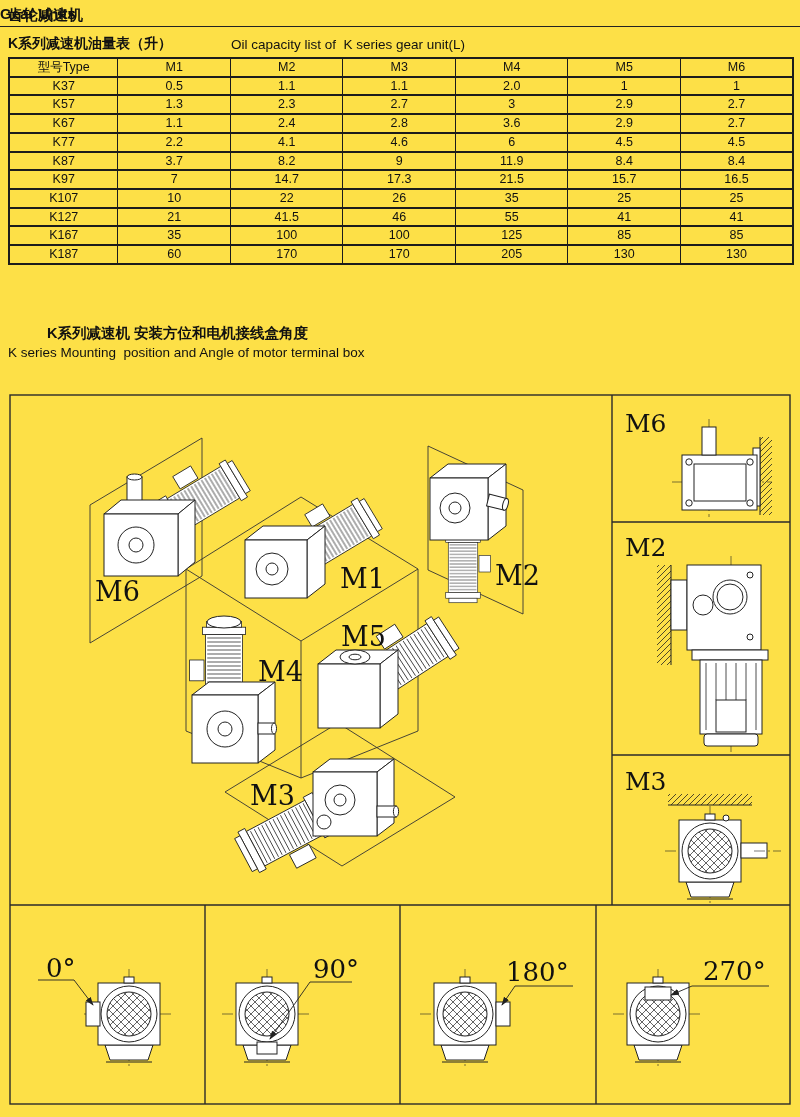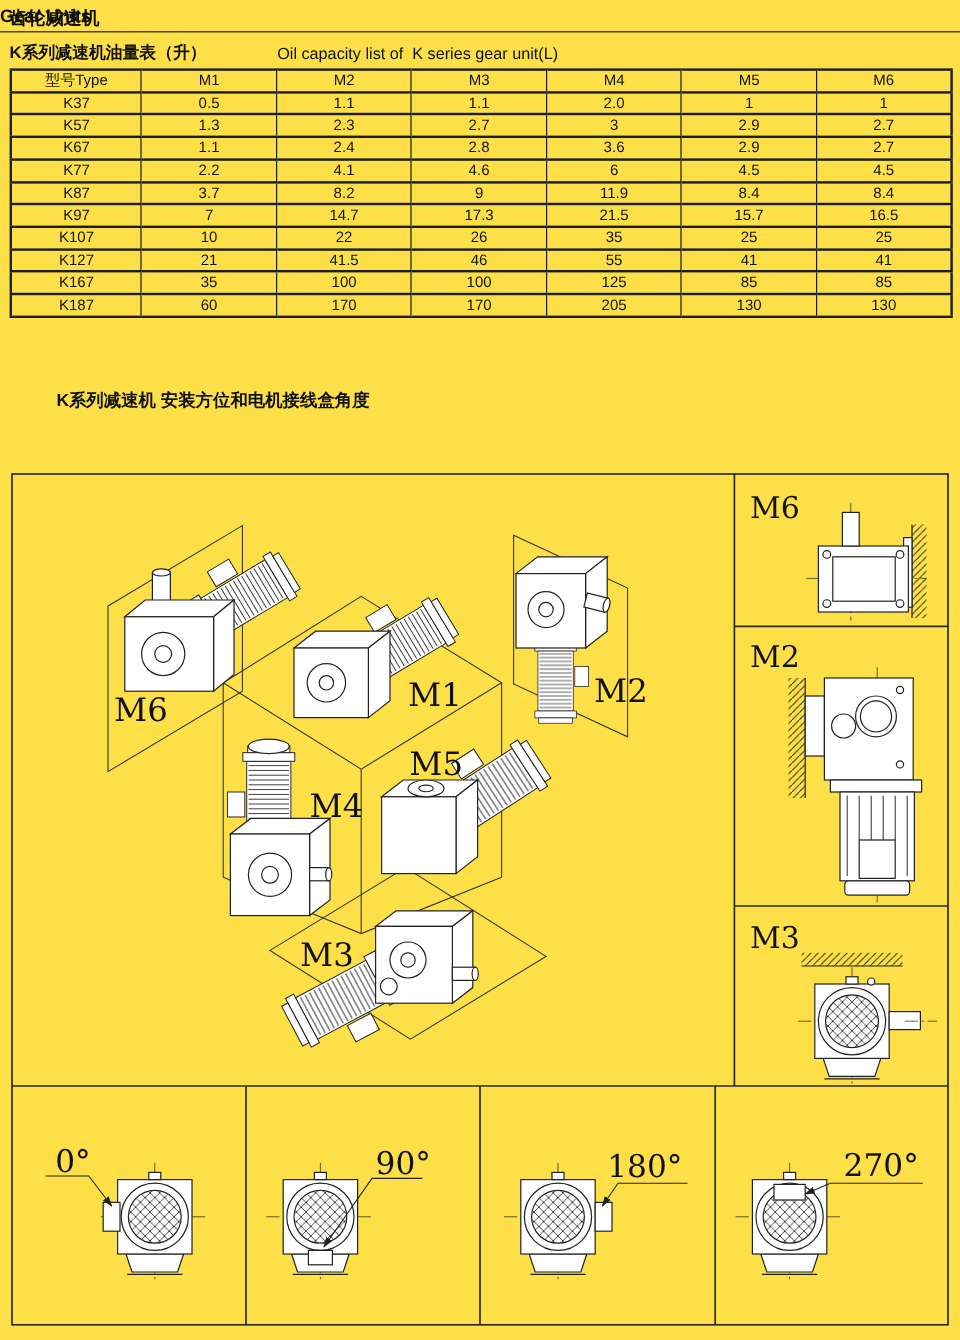--- a/index.html
+++ b/index.html
@@ -132,20 +132,21 @@
           <td>170</td>
           <td>170</td>
           <td>205</td>
           <td>130</td>
           <td>130</td>
         </tr>
       </tbody>
   </table>
 
   <div class="t b" style="left:8px;top:324px;font-size:14.5px;margin-left:39px;">K系列减速机 安装方位和电机接线盒角度</div>
+  <div class="t" style="left:8px;top:345px;font-size:13.5px;">K series Mounting  position and Angle of motor terminal box</div>
 
   <svg width="800" height="1117" viewBox="0 0 800 1117">
     <defs>
       <pattern id="finsV" width="5" height="8" patternUnits="userSpaceOnUse">
         <path d="M2.5,0 V8" stroke="#222" stroke-width="0.9"></path>
       </pattern>
       <pattern id="mesh" width="8" height="8" patternUnits="userSpaceOnUse">
         <path d="M0,8 L8,0 M0,0 L8,8" stroke="#222" stroke-width="0.7"></path>
       </pattern>
       <pattern id="hatch" width="6" height="6" patternUnits="userSpaceOnUse">

